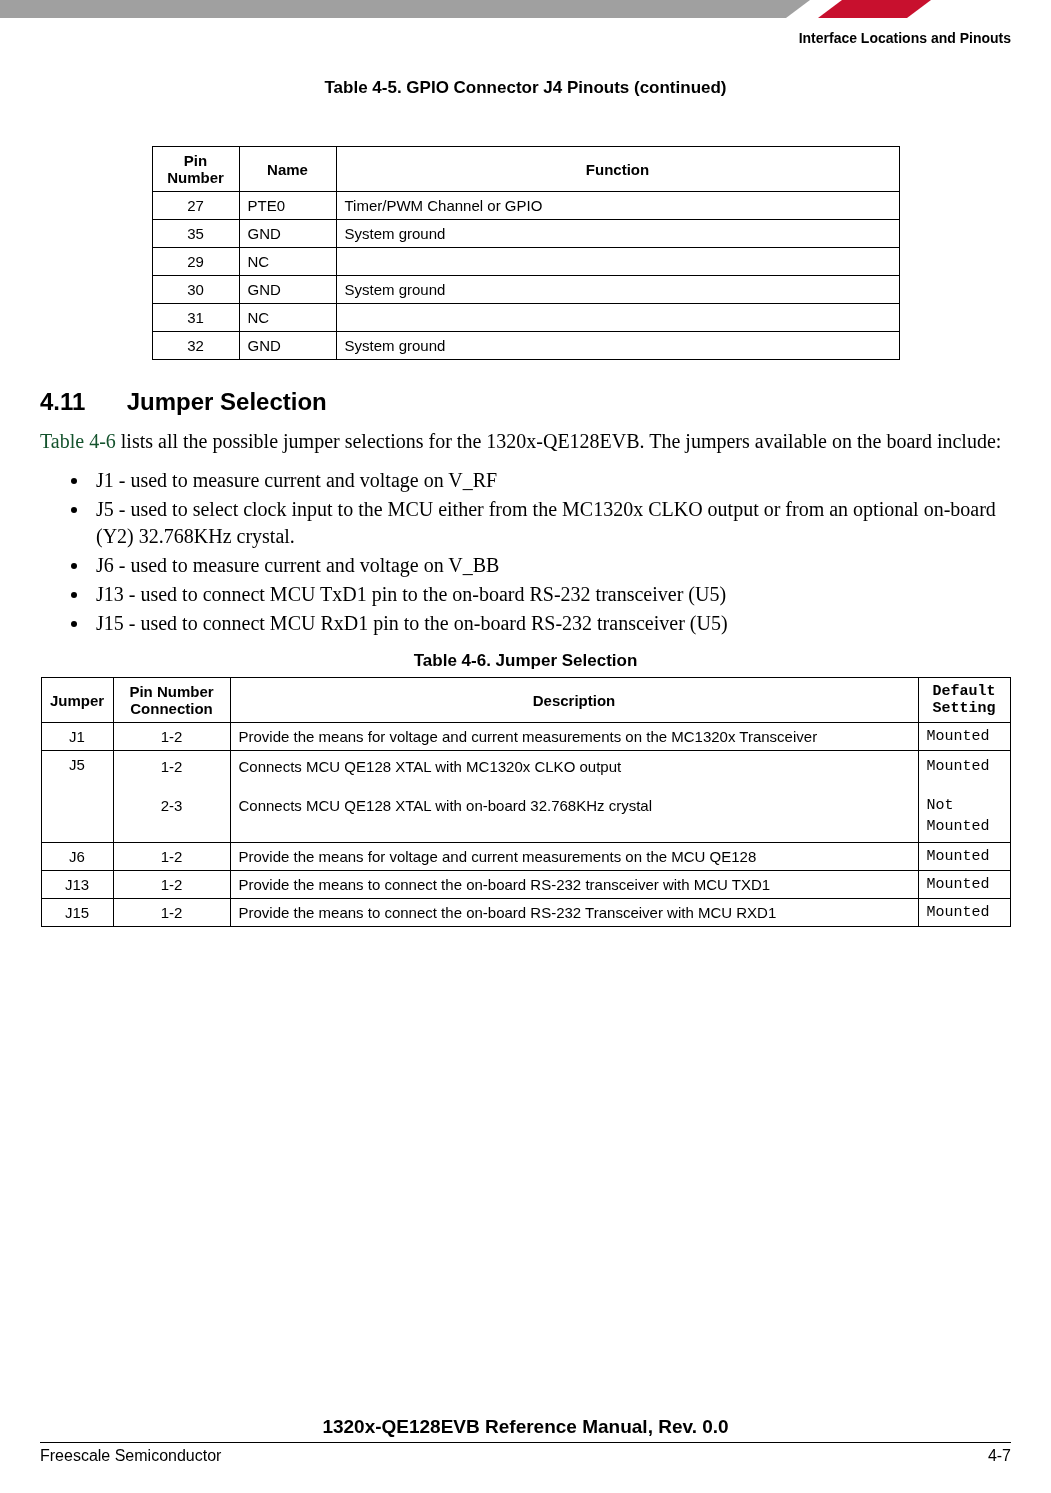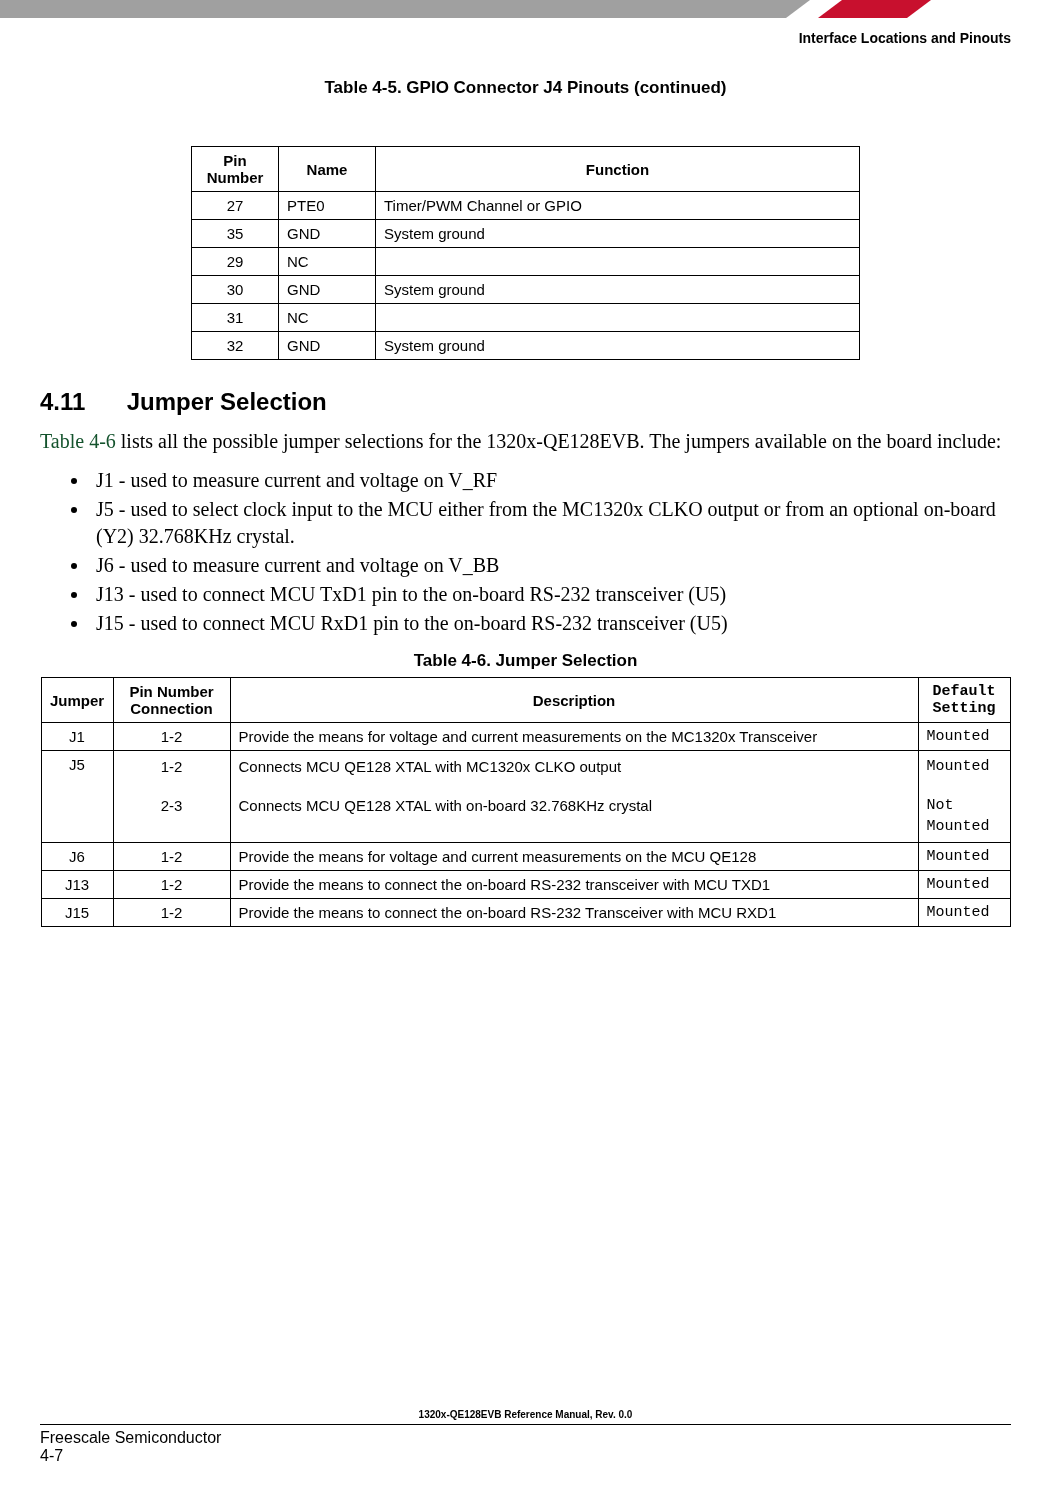--- a/index.html
+++ b/index.html
@@ -64,21 +64,21 @@
   .table-caption {
     text-align: center;
     font-weight: bold;
     font-size: 17px;
     margin: 8px 0 6px 0;
   }
   table {
     border-collapse: collapse;
     margin: 0 auto;
   }
-  table.pinout { width: 669px; margin-top: 48px; }
+  table.pinout { width: 748px; margin-top: 48px; }
   table.jumper { width: 970px; }
   th, td {
     border: 1px solid #000;
     font-size: 15px;
     padding: 5px 8px;
     text-align: left;
     vertical-align: middle;
   }
   th { font-weight: bold; text-align: center; }
   .pinout th:nth-child(1), .pinout td:nth-child(1) { width: 70px; text-align: center; }
@@ -111,30 +111,29 @@
   ul.body li { margin: 2px 0; padding-left: 6px; }
   .footer {
     position: absolute;
     bottom: 28px;
     left: 40px;
     right: 40px;
   }
   .footer .doc-title {
     text-align: center;
     font-weight: bold;
-    font-size: 10px;
+    font-size: 19px;
     border-bottom: 1px solid #000;
     padding-bottom: 4px;
     margin-bottom: 4px;
   }
   .footer .row {
     display: flex;
     justify-content: space-between;
     font-size: 16px;
-    flex-direction: column;
   }
 </style>
 </head>
 <body>
 
 <div class="page">
 
   <div class="top-bar">
     <div class="grey-seg"></div>
     <div class="wedge"></div>

